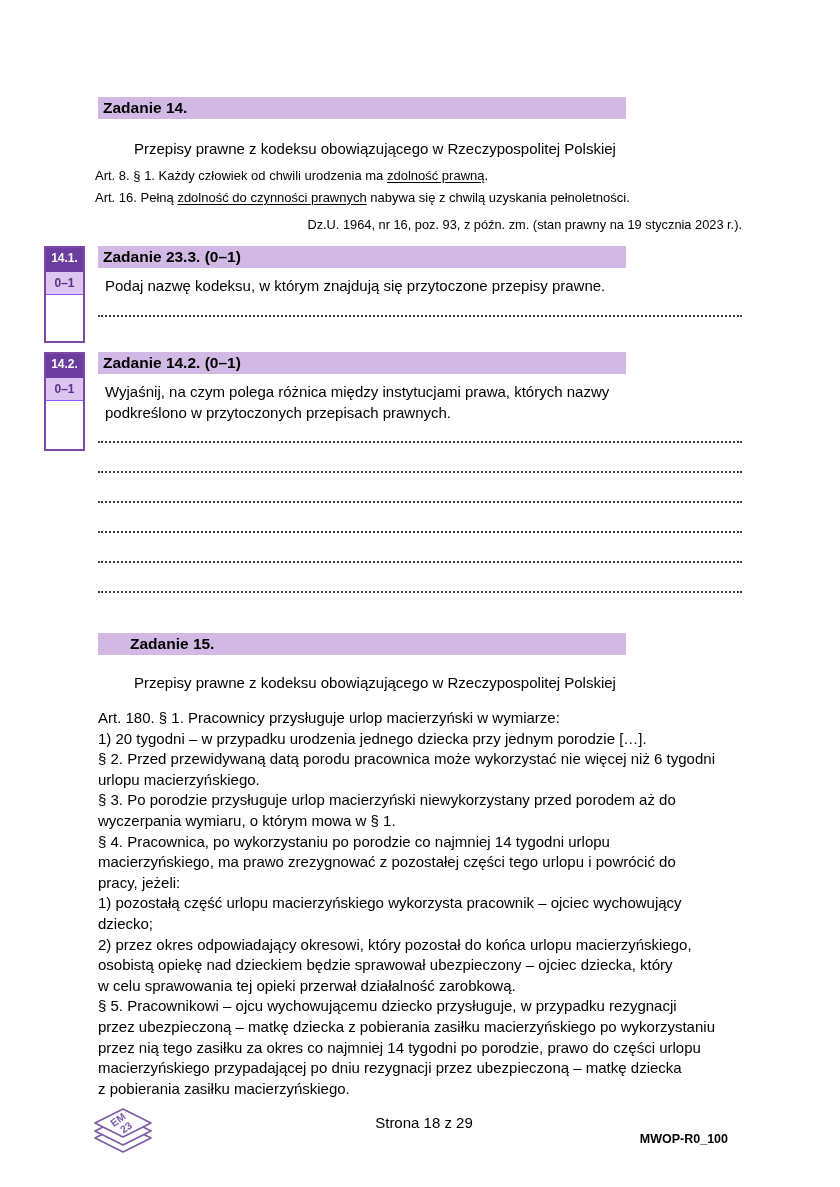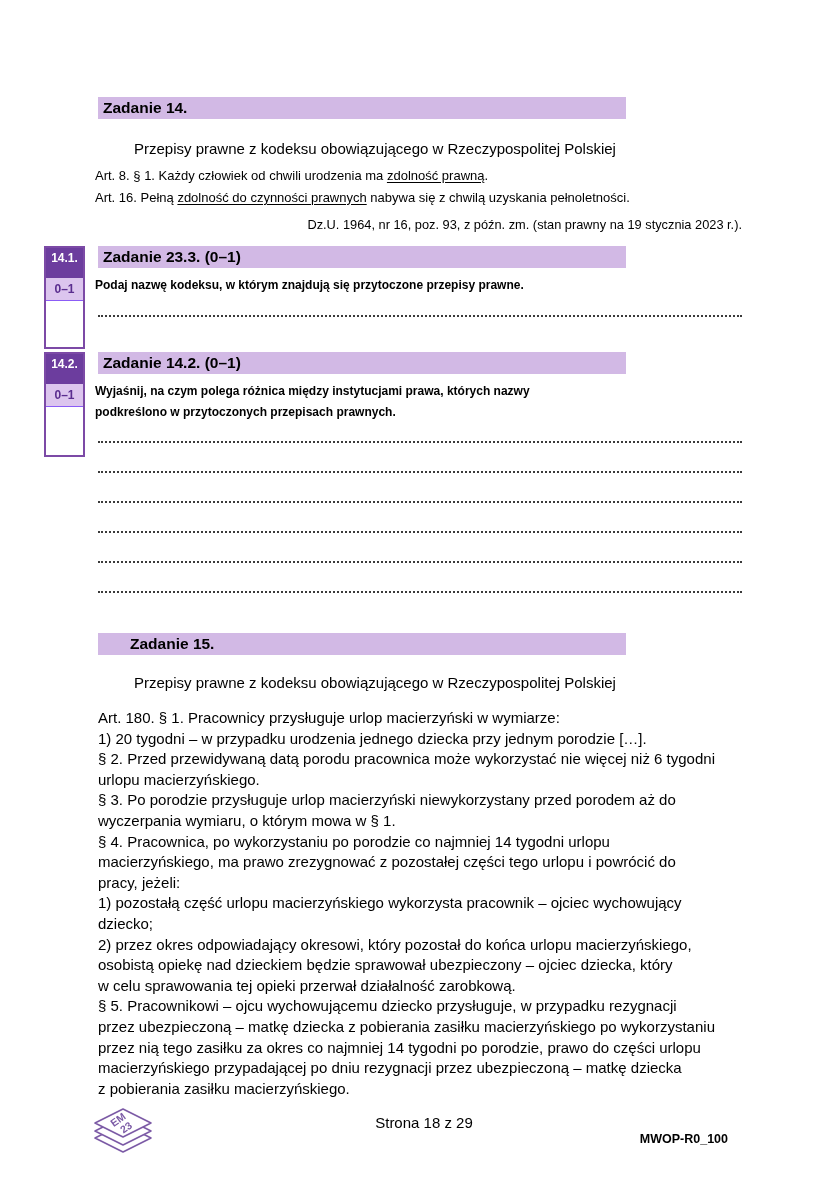--- a/index.html
+++ b/index.html
@@ -16,27 +16,27 @@
   .artlines { position:absolute; left:89px; top:165px; width:652px; font-size:13px; line-height:21.5px;margin-left:6px; }
   .ul { text-decoration:underline; text-underline-offset:2px; }
   .source {
     position:absolute; left:98px; top:216px; width:644px;
     text-align:right; font-size:12.8px; line-height:18px;
   }
   .scorebox {
     position:absolute; left:44px; width:41px; box-sizing:border-box;
     border:2px solid #7C4AA6; background:#ffffff; text-align:center;
   }
-  .cell-num  { height:30px; line-height:20px; background:#6C3D9E; color:#ffffff; font-size:12px; font-weight:bold; }
+  .cell-num  { height:24px; line-height:20px; background:#6C3D9E; color:#ffffff; font-size:12px; font-weight:bold; }
   .cell-pts  { height:22px; line-height:22px; background:#DCC5EE; color:#5A2D8F; font-size:12px; font-weight:bold; border-bottom:1px solid #8b5cf6; }
   .cell-score-1 { height:46px; background:#ffffff; }
   .cell-score-2 { height:48px; background:#ffffff; }
   .question {
-    position:absolute; left:95px; width:650px; font-weight:bold;
-    font-size:12px; line-height:21px; white-space:pre-line;
+    position:absolute; left:105px; width:650px; font-weight:normal;
+    font-size:15px; line-height:21px; white-space:pre-line;
   }
   .anslines { position:absolute; left:98px; width:644px; }
   .ansline { height:30px; box-sizing:border-box; border-bottom:2px dotted #3a3a3a; }
   .body-text {
     position:absolute; left:98px; top:708px; width:658px;
     font-size:15px; line-height:20.6px; white-space:pre-line;
   }
   .footer-logo { position:absolute; left:92px; top:1106px; width:62px; height:52px; }
   .page-num { position:absolute; left:4px; top:1114px; width:840px; text-align:center; font-size:15px; }
   .form-code { position:absolute; right:112px; top:1132px; font-size:12.5px; font-weight:bold; }

